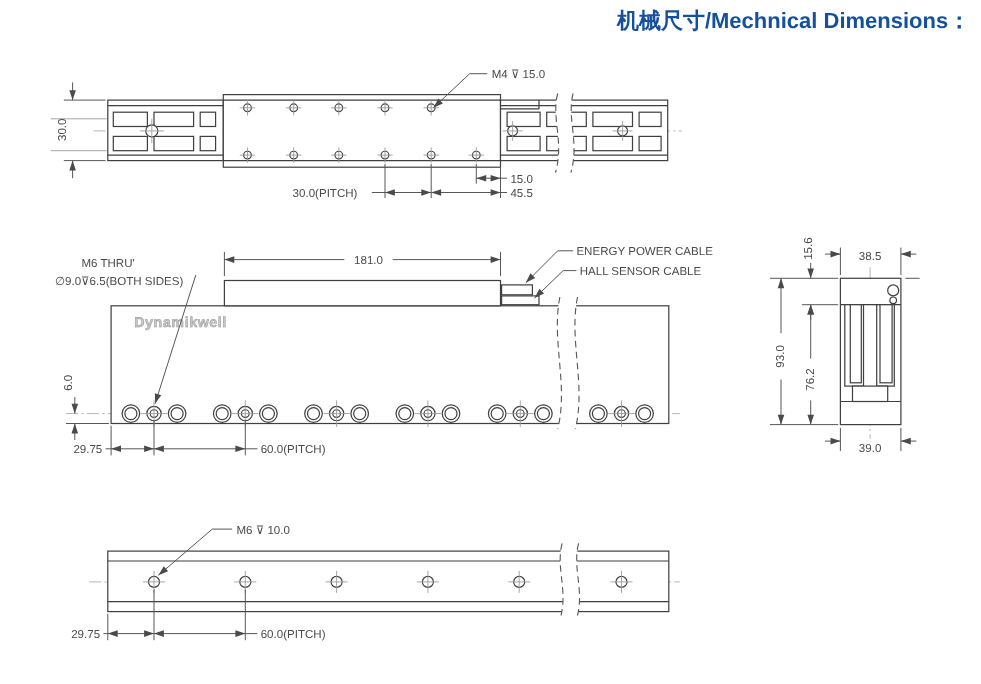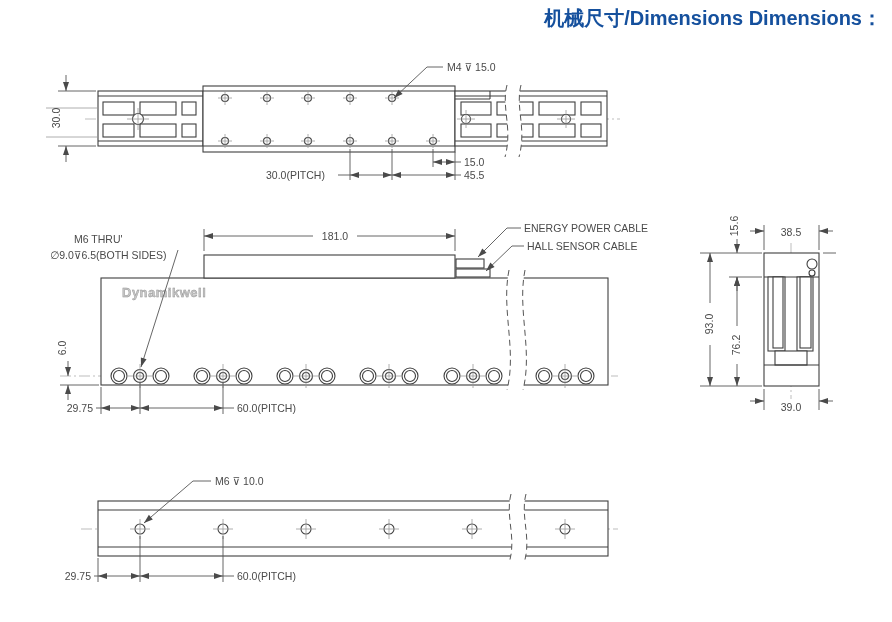--- a/index.html
+++ b/index.html
@@ -15,21 +15,21 @@
   .dim{stroke:#555555;stroke-width:0.9;fill:none;}
   .brk{stroke:#555555;stroke-width:1;fill:none;stroke-dasharray:6 4;}
   .dt{font-size:10.5px;fill:#4a4a4a;}
   .logo{font-size:13px;font-weight:bold;fill:#c7c7c7;stroke:#8f8f8f;stroke-width:0.4;letter-spacing:0.5px;}
   .wb{fill:#ffffff;stroke:none;}
 </style>
 </head>
 <body>
 
 <div id="stage">
-  <div id="title">机械尺寸/Dimensions Dimensions：</div>
+  <div id="title">机械尺寸/Mechnical Dimensions：</div>
 
   <svg width="892" height="622" viewBox="0 0 892 622">
     <defs>
       <marker id="ah" orient="auto-start-reverse" markerUnits="userSpaceOnUse" markerWidth="11" markerHeight="8" refX="9.5" refY="4">
         <path d="M0.5,1 L9.5,4 L0.5,7 Z" fill="#4a4a4a"></path>
       </marker>
     </defs>
 
     <g>
 

